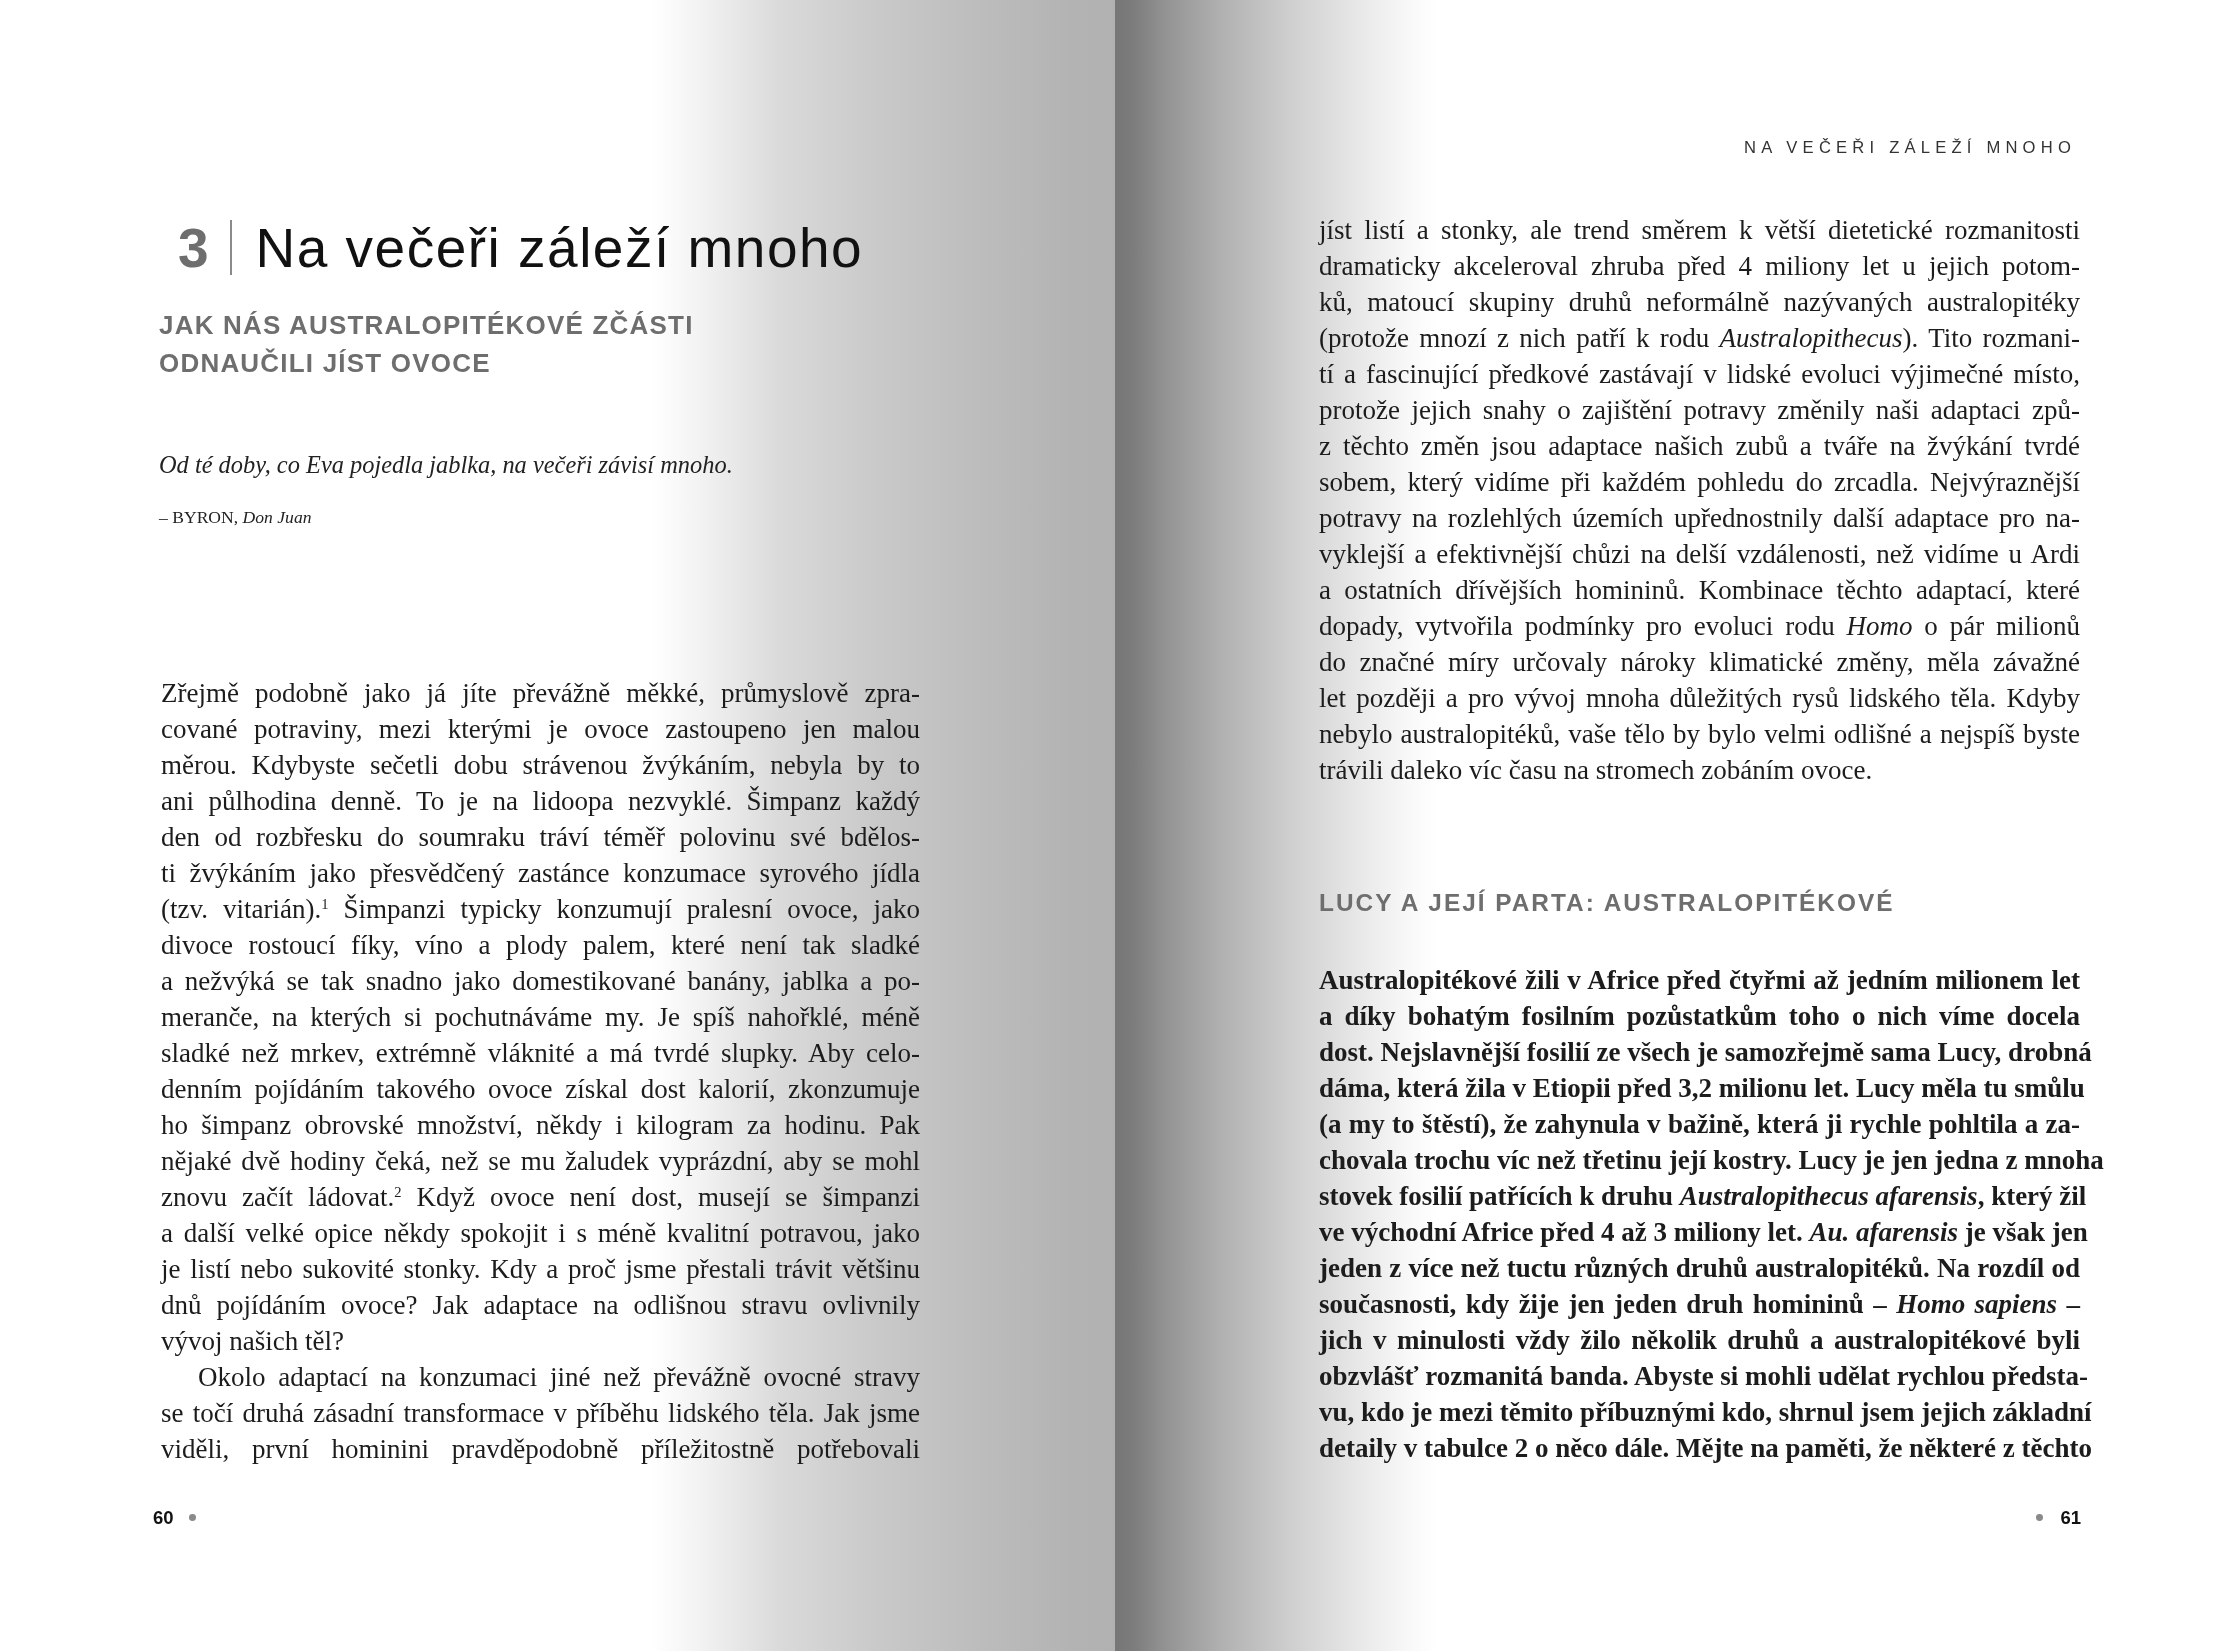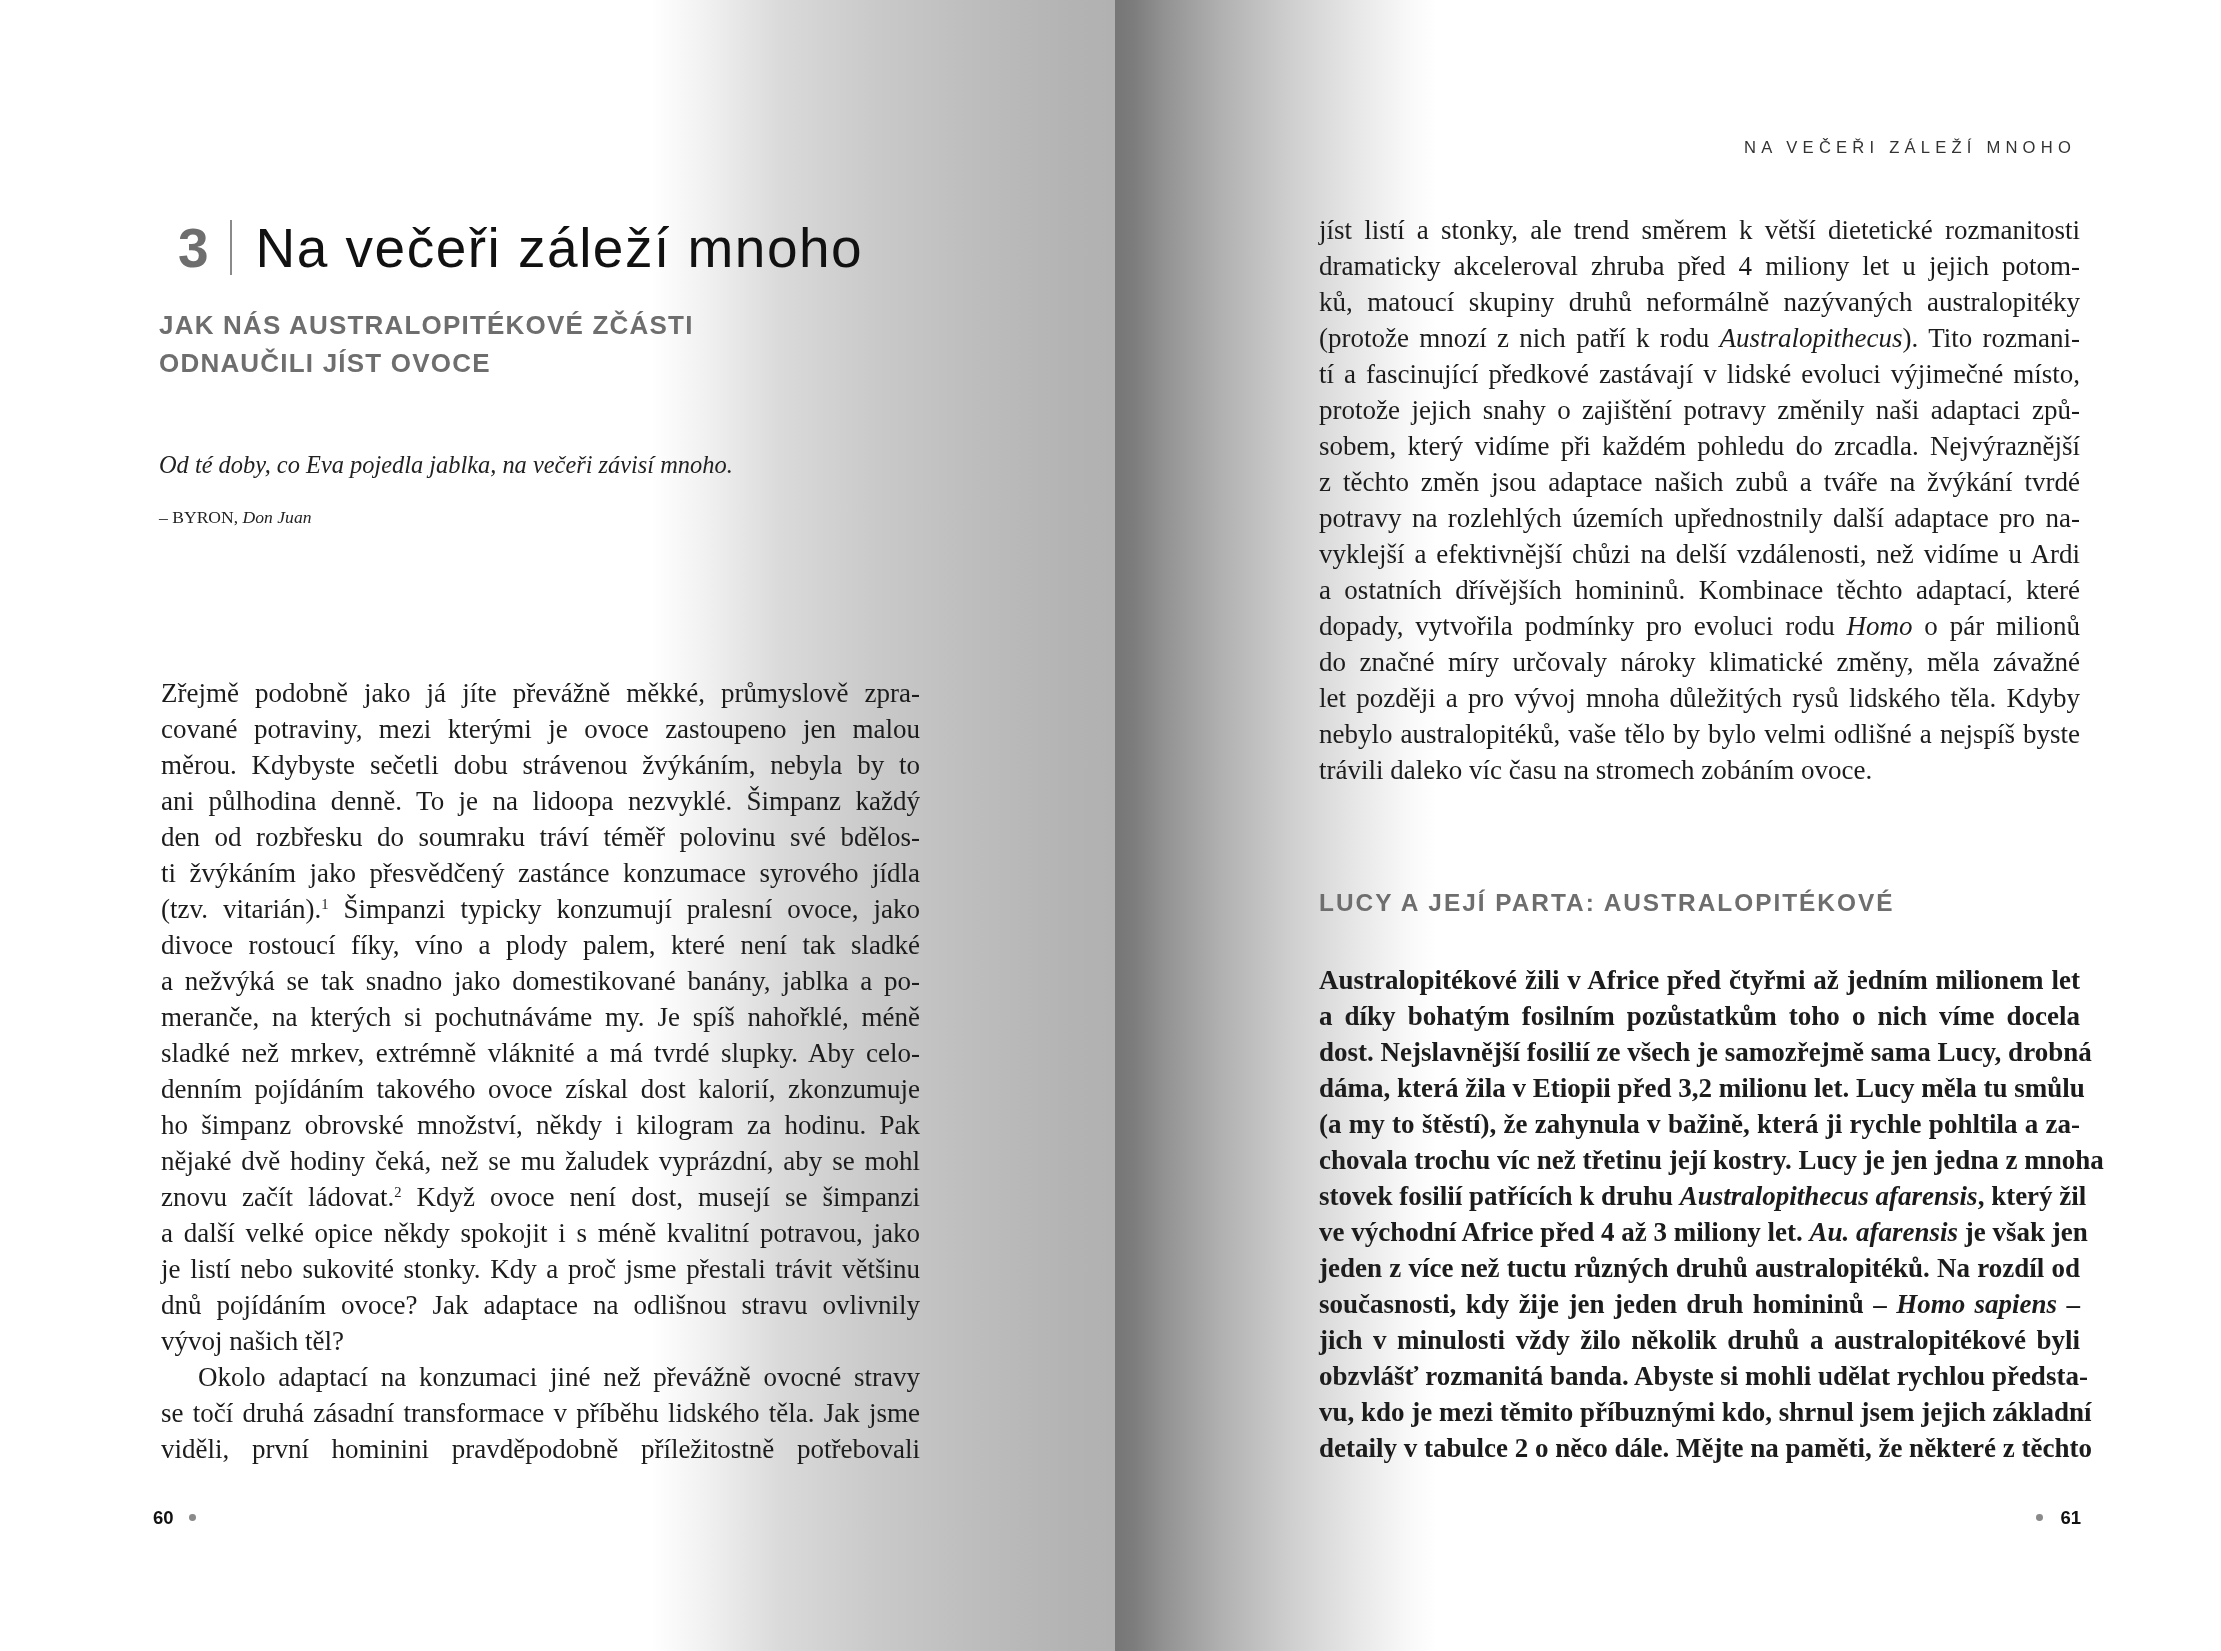--- a/index.html
+++ b/index.html
@@ -100,22 +100,22 @@
 
   <div class="running-head sans">NA VEČEŘI ZÁLEŽÍ MNOHO</div>
 
   <div class="body-text serif right-body-1">
     <span class="line">jíst listí a stonky, ale trend směrem k větší dietetické rozmanitosti</span>
     <span class="line">dramaticky akceleroval zhruba před 4 miliony let u jejich potom-</span>
     <span class="line">ků, matoucí skupiny druhů neformálně nazývaných australopitéky</span>
     <span class="line"><span>(protože mnozí z nich patří k rodu </span><i>Australopithecus</i><span>). Tito rozmani-</span></span>
     <span class="line">tí a fascinující předkové zastávají v lidské evoluci výjimečné místo,</span>
     <span class="line">protože jejich snahy o zajištění potravy změnily naši adaptaci způ-</span>
+    <span class="line">z těchto změn jsou adaptace našich zubů a tváře na žvýkání tvrdé</span>
     <span class="line">sobem, který vidíme při každém pohledu do zrcadla. Nejvýraznější</span>
-    <span class="line">z těchto změn jsou adaptace našich zubů a tváře na žvýkání tvrdé</span>
     <span class="line">potravy na rozlehlých územích upřednostnily další adaptace pro na-</span>
     <span class="line">vyklejší a efektivnější chůzi na delší vzdálenosti, než vidíme u Ardi</span>
     <span class="line">a ostatních dřívějších homininů. Kombinace těchto adaptací, které</span>
     <span class="line"><span>dopady, vytvořila podmínky pro evoluci rodu </span><i>Homo</i><span> o pár milionů</span></span>
     <span class="line">do značné míry určovaly nároky klimatické změny, měla závažné</span>
     <span class="line">let později a pro vývoj mnoha důležitých rysů lidského těla. Kdyby</span>
     <span class="line">nebylo australopitéků, vaše tělo by bylo velmi odlišné a nejspíš byste</span>
     <span class="line last">trávili daleko víc času na stromech zobáním ovoce.</span>
   </div>
 

